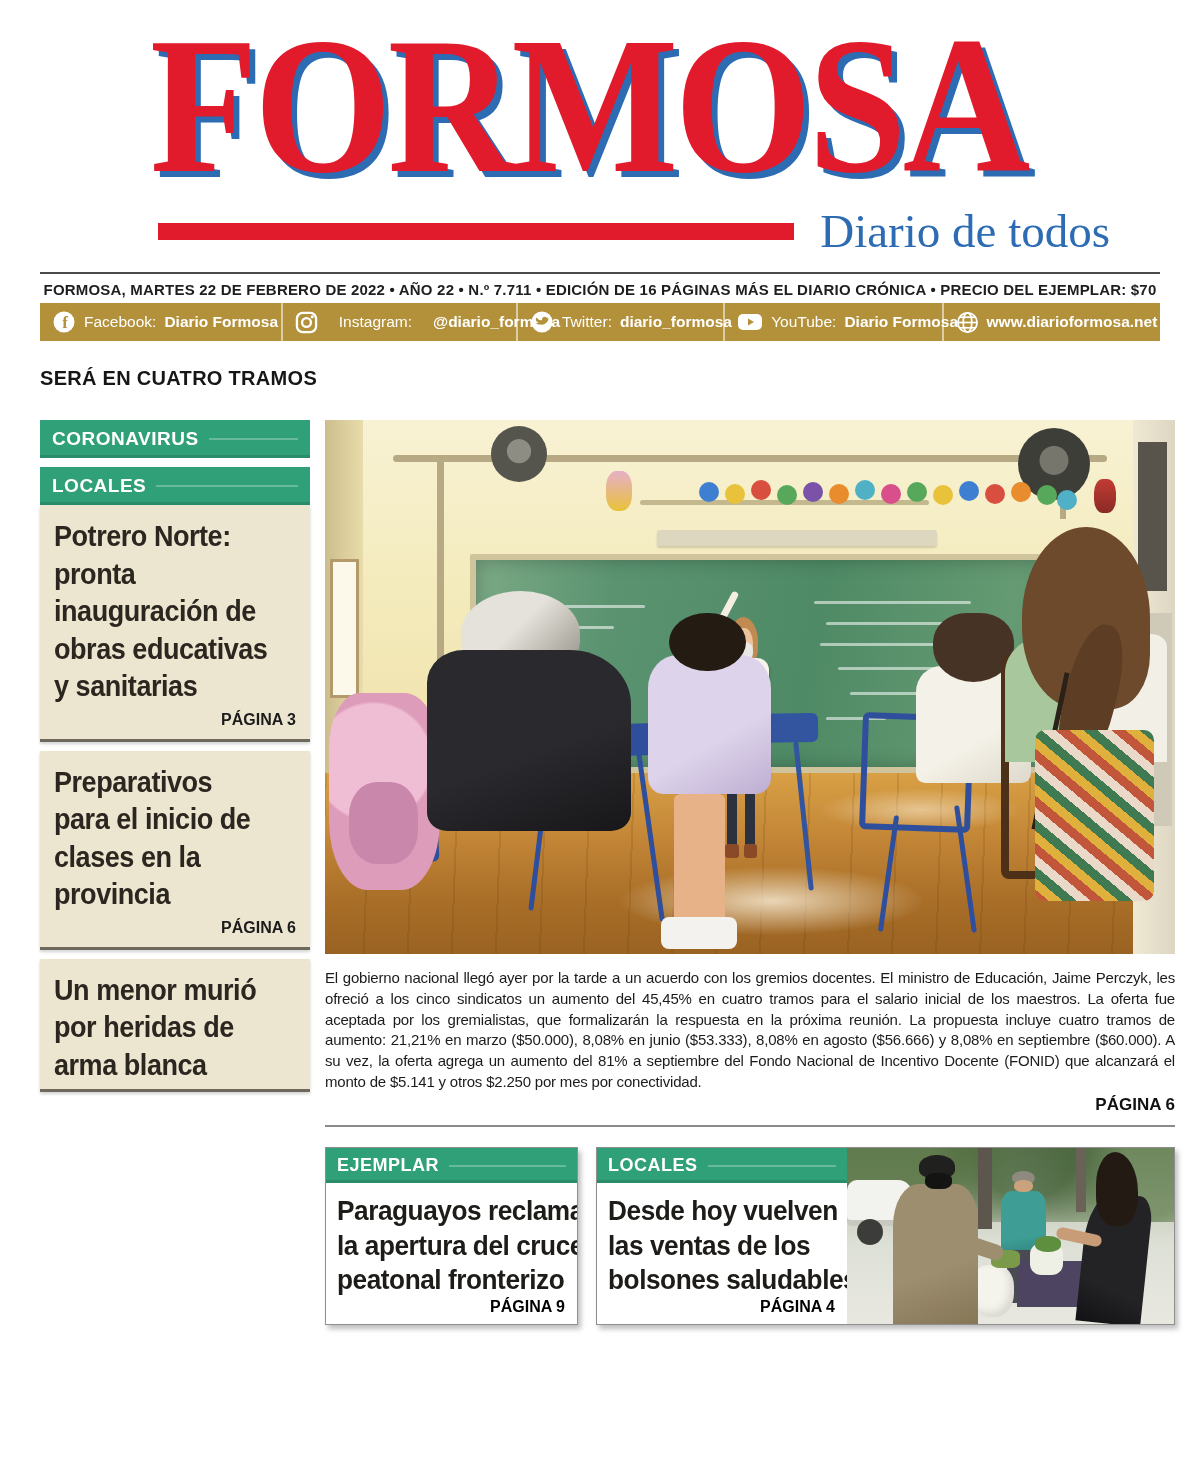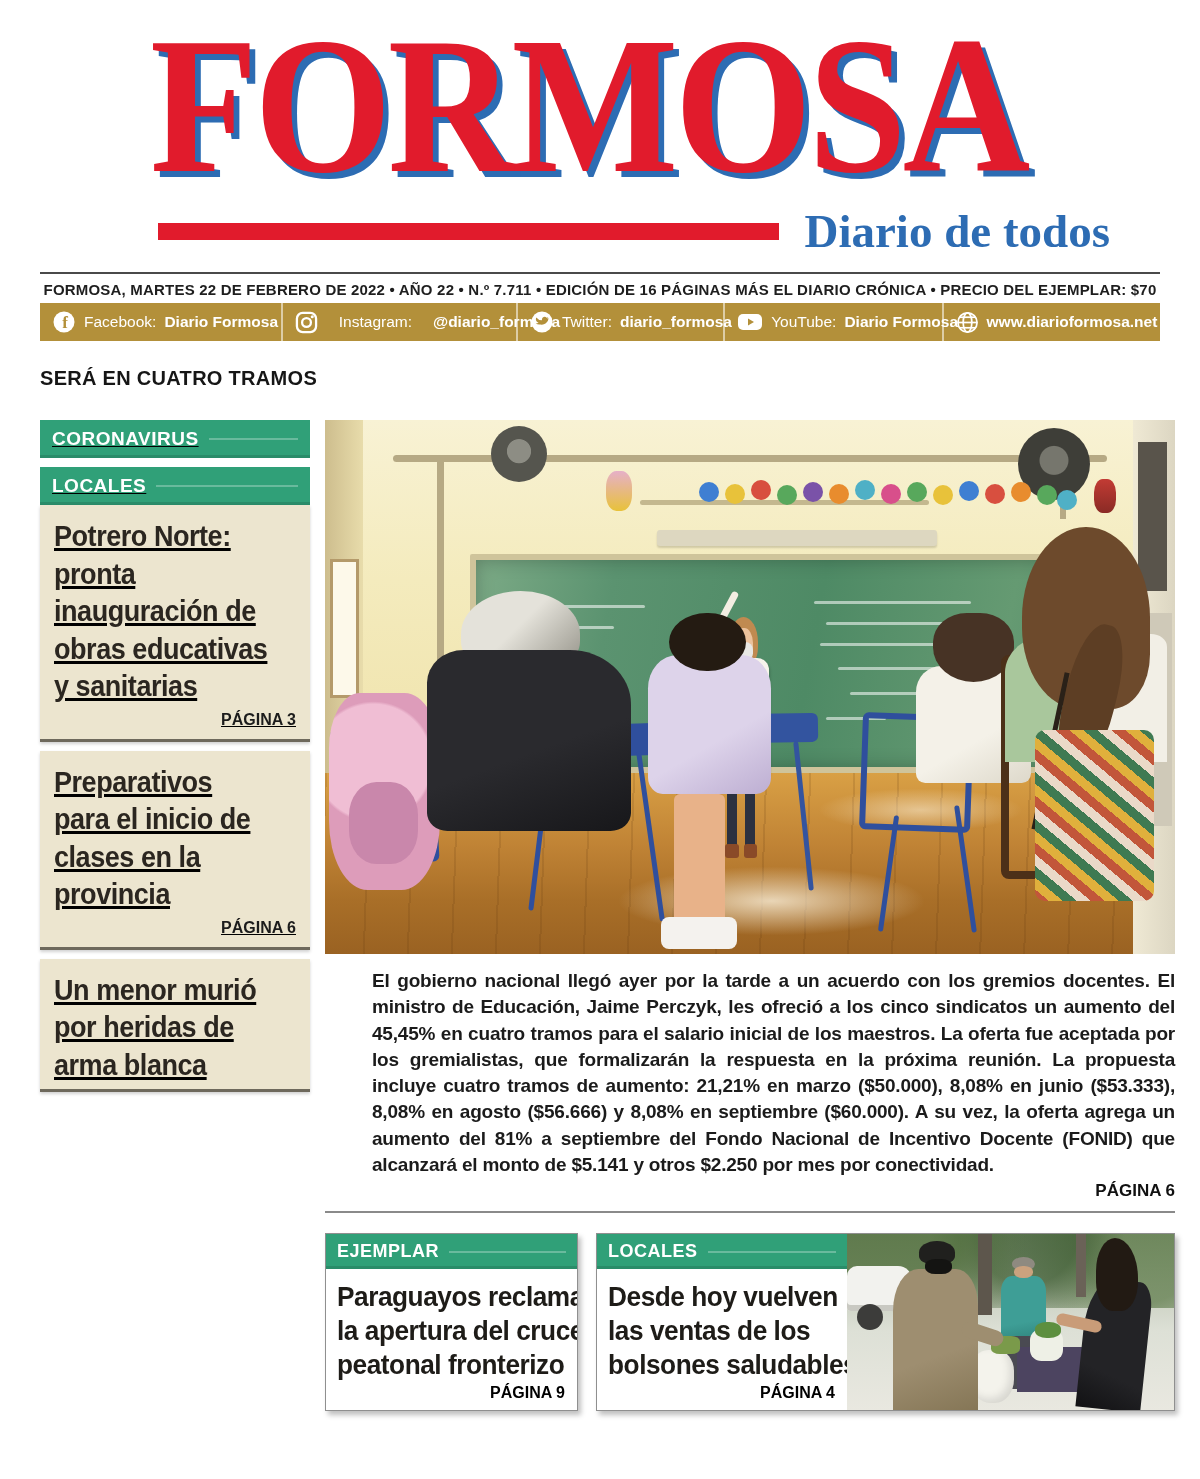--- a/index.html
+++ b/index.html
@@ -9,21 +9,21 @@
   
   .masthead { padding:18px 70px 0 150px; }
   .logo-title {
     font-family:"Liberation Serif", serif; font-weight:bold;
     font-size:186px; line-height:0.98; color:#e11b2c; letter-spacing:-4px;
     text-shadow:6px 6px 0 #2d6cb3; transform:scale(0.95,1.05); transform-origin:left bottom;
     white-space:nowrap;
   }
   .logo-underline { display:flex; align-items:center; gap:26px; margin:4px 0 0 8px; padding-right:20px;}
   .red-bar { flex:1; height:17px; background:#e11b2c; }
-  .tagline { font-family:"Liberation Serif", serif; font-weight:bold; font-size:47px; color:#2d6cb3; white-space:nowrap; }
+  .tagline { font-family:"Liberation Serif", serif; font-weight:normal; font-size:47px; color:#2d6cb3; white-space:nowrap; }
 
   
   .top-rule { margin:14px 40px 0; border-top:2px solid #4a4a4a; }
   .dateline { text-align:center; font-size:15px; font-weight:bold; color:#1e1e1e; letter-spacing:0.2px; margin:7px 40px 5px; }
 
   
   .social-bar { margin:0 40px; background:#b3903a; display:flex; align-items:stretch; height:38px; }
   .social-cell { display:flex; align-items:center; gap:8px; padding:0 12px; color:#fff; font-size:15.5px; white-space:nowrap; }
   .social-cell + .social-cell { border-left:2px solid rgba(255,255,255,0.55); }
   .social-cell .lbl { font-weight:normal; }
@@ -38,21 +38,21 @@
     display:block; font-size:60px; font-weight:bold; letter-spacing:-1.5px; line-height:1.12;
     transform:scaleX(0.875); transform-origin:left center; white-space:nowrap;
     text-shadow:2px 4px 3px rgba(0,0,0,0.35);
   }
 
   
   .content { display:flex; gap:15px; margin:30px 25px 0 40px; }
   .sidebar { width:270px; flex:0 0 270px; }
   .main-col { flex:1; min-width:0; }
 
-  .side-sec { margin-bottom:9px;text-decoration:underline; }
+  .side-sec { margin-bottom:9px; }
   .cat-bar { background:#30a078; color:#fff; font-size:19px; font-weight:bold; letter-spacing:0.5px;
              padding:8px 12px; display:flex; align-items:center; box-shadow:inset 0 -3px 0 rgba(0,0,0,0.12); }
   .cat-bar::after { content:""; flex:1; height:2px; background:rgba(255,255,255,0.28); margin-left:10px; }
   .sec-body { background:#ece5cf; padding:12px 12px 6px 14px; border-bottom:3px solid #6e695c; box-shadow:0 2px 3px rgba(0,0,0,0.18); }
   .sec-headline { font-size:30px; font-weight:bold; color:#2b2620; line-height:1.25; letter-spacing:-0.5px;
                   transform:scaleX(0.9); transform-origin:left top; }
   .sec-page { text-align:right; font-size:16px; font-weight:bold; color:#1c1c1c; padding:6px 2px 4px; }
   .sec-1 .sec-headline { min-height:112px; } .sec-2 .sec-headline { min-height:112px; } .sec-3 .sec-headline { min-height:112px; }
 
   
@@ -139,21 +139,21 @@
               background:linear-gradient(150deg,#f4f1e8 0 60%, #ddd8ca 100%); }
   .st4-hair { left:82%; top:20%; width:15%; height:34%; border-radius:50% 50% 30% 45%; background:#6d4a2c; }
   .st4-pony { left:87%; top:38%; width:6%; height:28%; border-radius:45%; background:#5d3e24; transform:rotate(14deg); }
   .st4-body { left:80%; top:40%; width:19%; height:24%; border-radius:30% 10% 0 0;
               background:linear-gradient(100deg,#a9c79c 0 45%, #f2efe6 50% 100%); }
   .st4-bag { left:83.5%; top:58%; width:14%; height:32%; border-radius:10px;
              background:repeating-linear-gradient(40deg,#c2563a 0 9px,#e0b03c 9px 18px,#3f7a52 18px 27px,#ead9c8 27px 36px); }
   .st4-strap { left:85%; top:47%; width:5px; height:30%; background:#2a2118; transform:rotate(12deg); }
 
   
-  .lead-body { margin-top:14px; font-size:19px; font-weight:bold; line-height:1.38; color:#1b1b1b; text-align:justify; letter-spacing:-0.2px;margin-left:47px; }
+  .lead-body { margin-top:14px; font-size:15px; font-weight:normal; line-height:1.38; color:#1b1b1b; text-align:justify; letter-spacing:-0.2px; }
   .lead-page { text-align:right; font-size:17px; font-weight:bold; color:#111; margin-top:3px; }
   .mid-rule { border-top:2px solid #8a8a8a; margin:10px 0 20px; }
 
   
   .bottom-row { display:flex; gap:18px; }
   .story-box { border:1px solid #8f8f8f; background:#fff; box-shadow:3px 4px 5px rgba(0,0,0,0.25); height:178px; overflow:hidden; }
   .box-interior { width:253px; flex:0 0 253px; display:flex; flex-direction:column; }
   .box-locales { flex:1; display:flex; }
   .box-text { width:250px; flex:0 0 250px; display:flex; flex-direction:column; }
   .story-box .cat-bar { font-size:18px; padding:7px 11px; }

